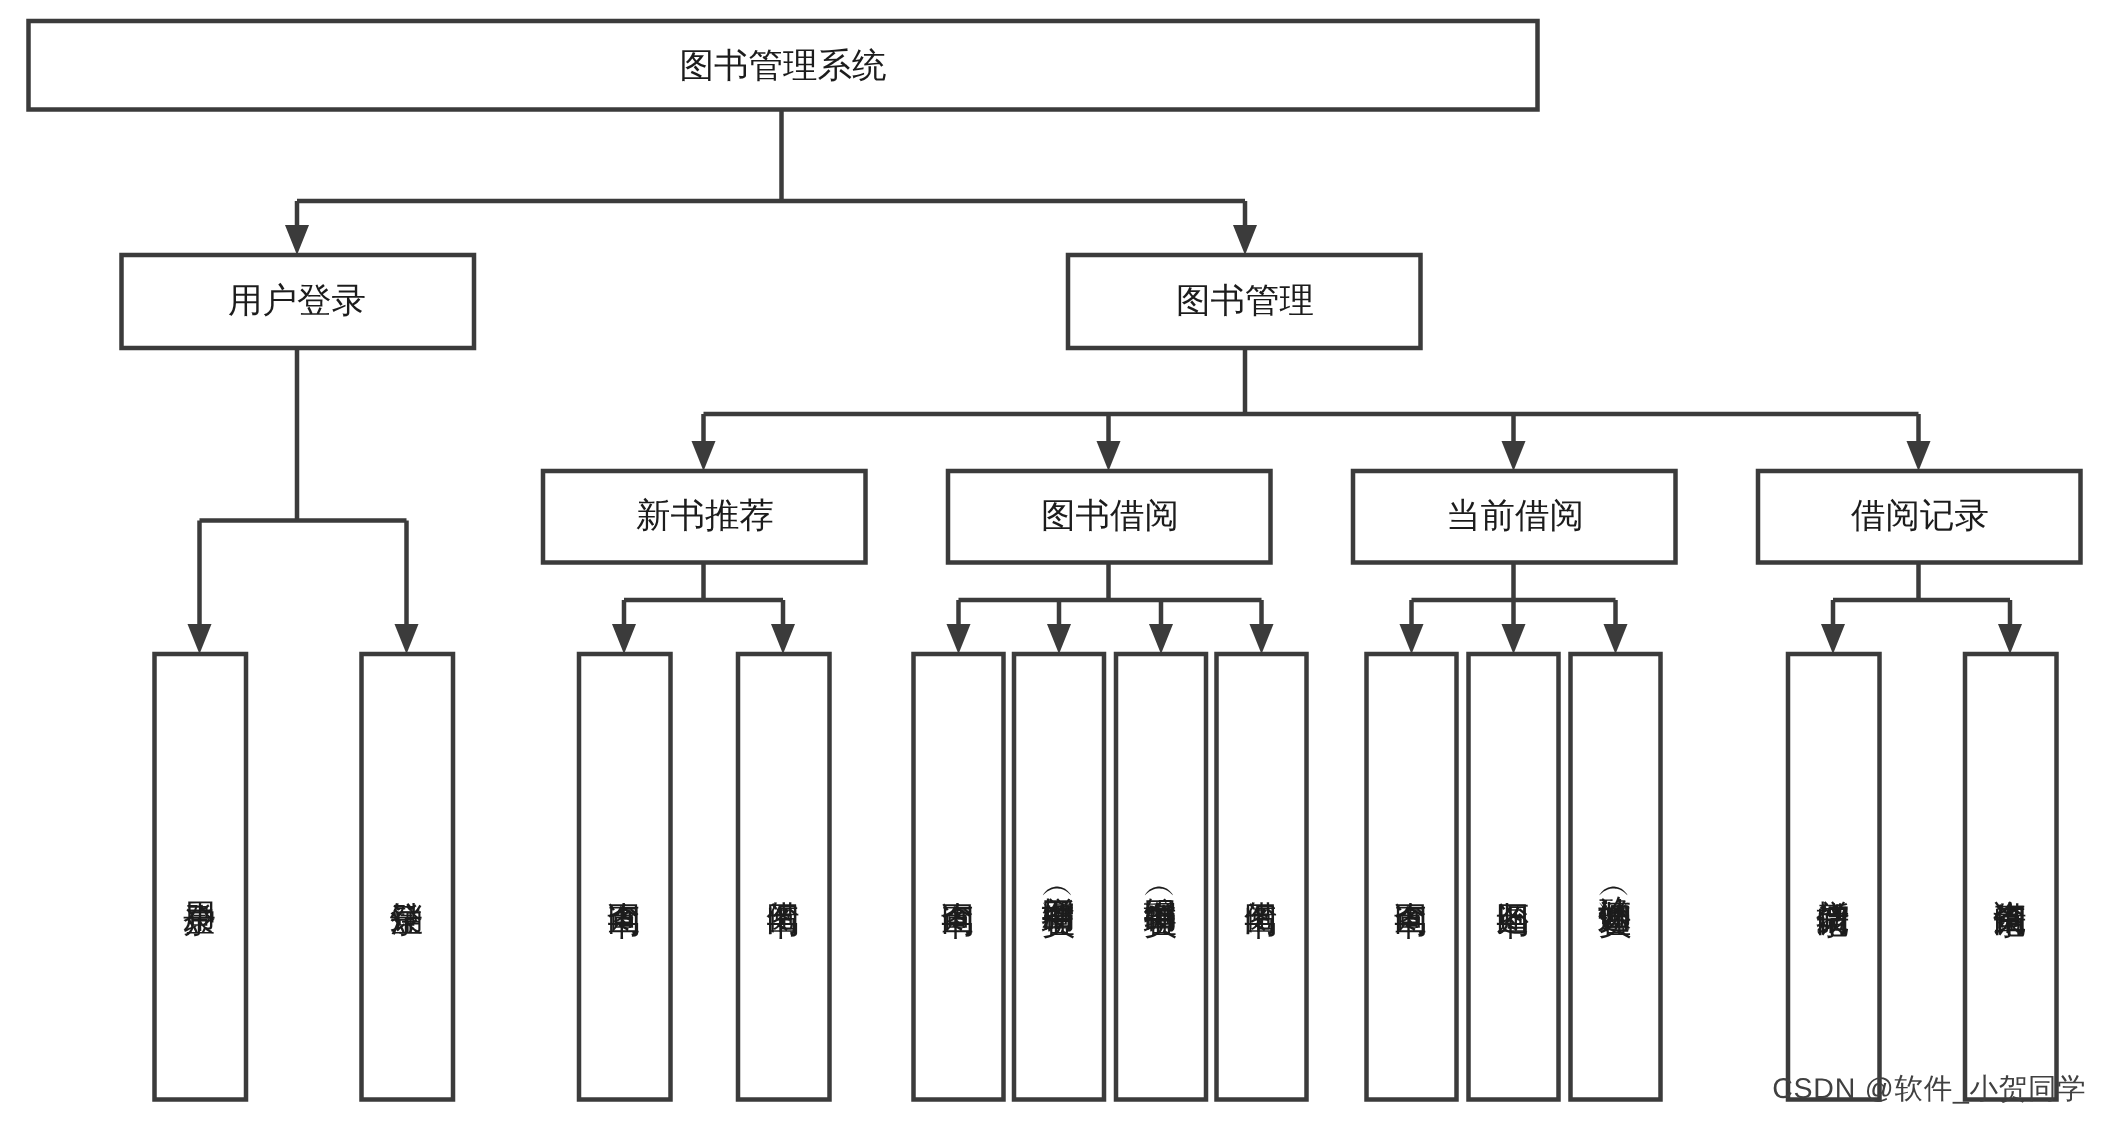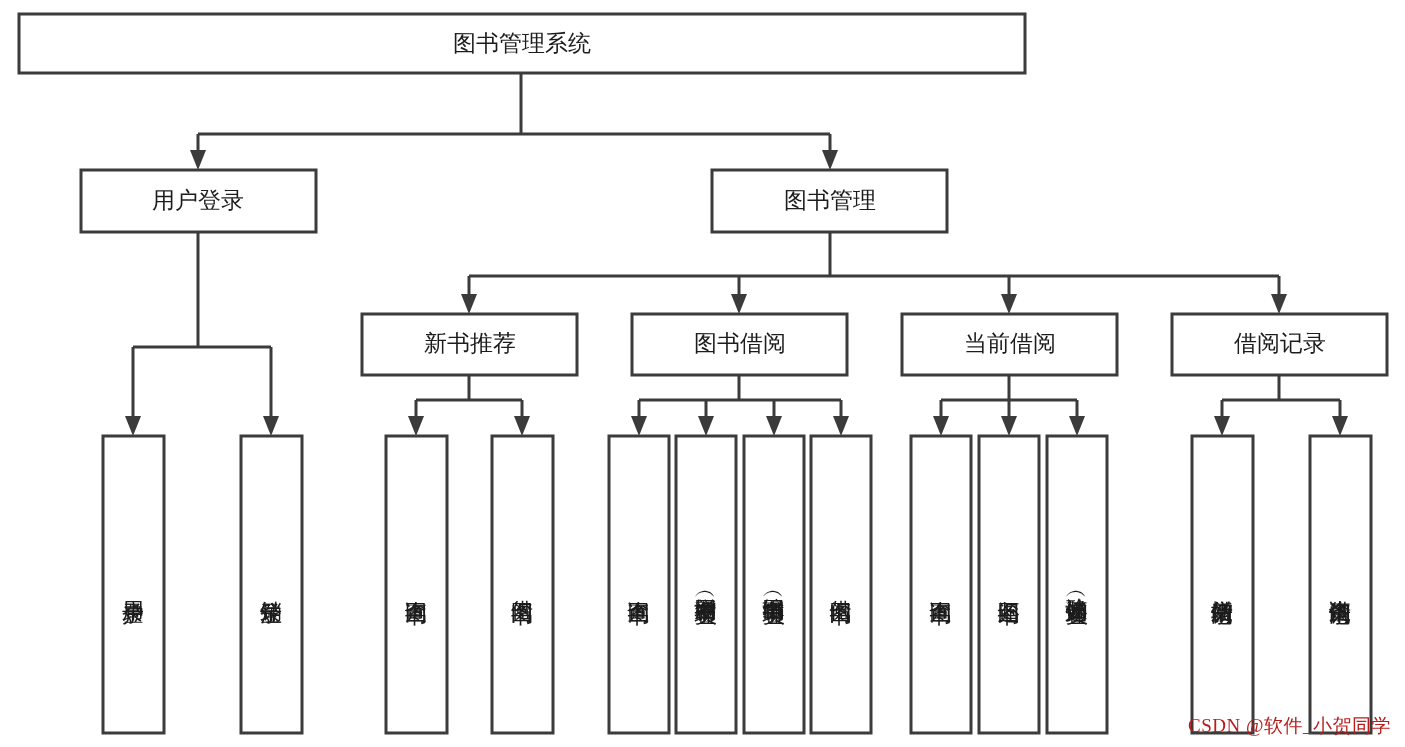--- a/index.html
+++ b/index.html
@@ -62,23 +62,23 @@
     letter-spacing: 1px;
     display: flex;
     align-items: center;
     justify-content: center;
     pointer-events: none;
   }
   .watermark {
     position: absolute;
     right: 14px;
     bottom: 8px;
-    font-family: Liberation Serif, serif;
+    font-family: Liberation Sans, sans-serif;
     font-size: 19px;
-    color: #b91c1c;
+    color: #404040;
     white-space: nowrap;
     letter-spacing: 0.5px;
   }
 </style>
 </head>
 <body>
 
 <div id="diagram-root">
 
   <svg class="flow" viewBox="0 0 1405 747" xmlns="http://www.w3.org/2000/svg">

